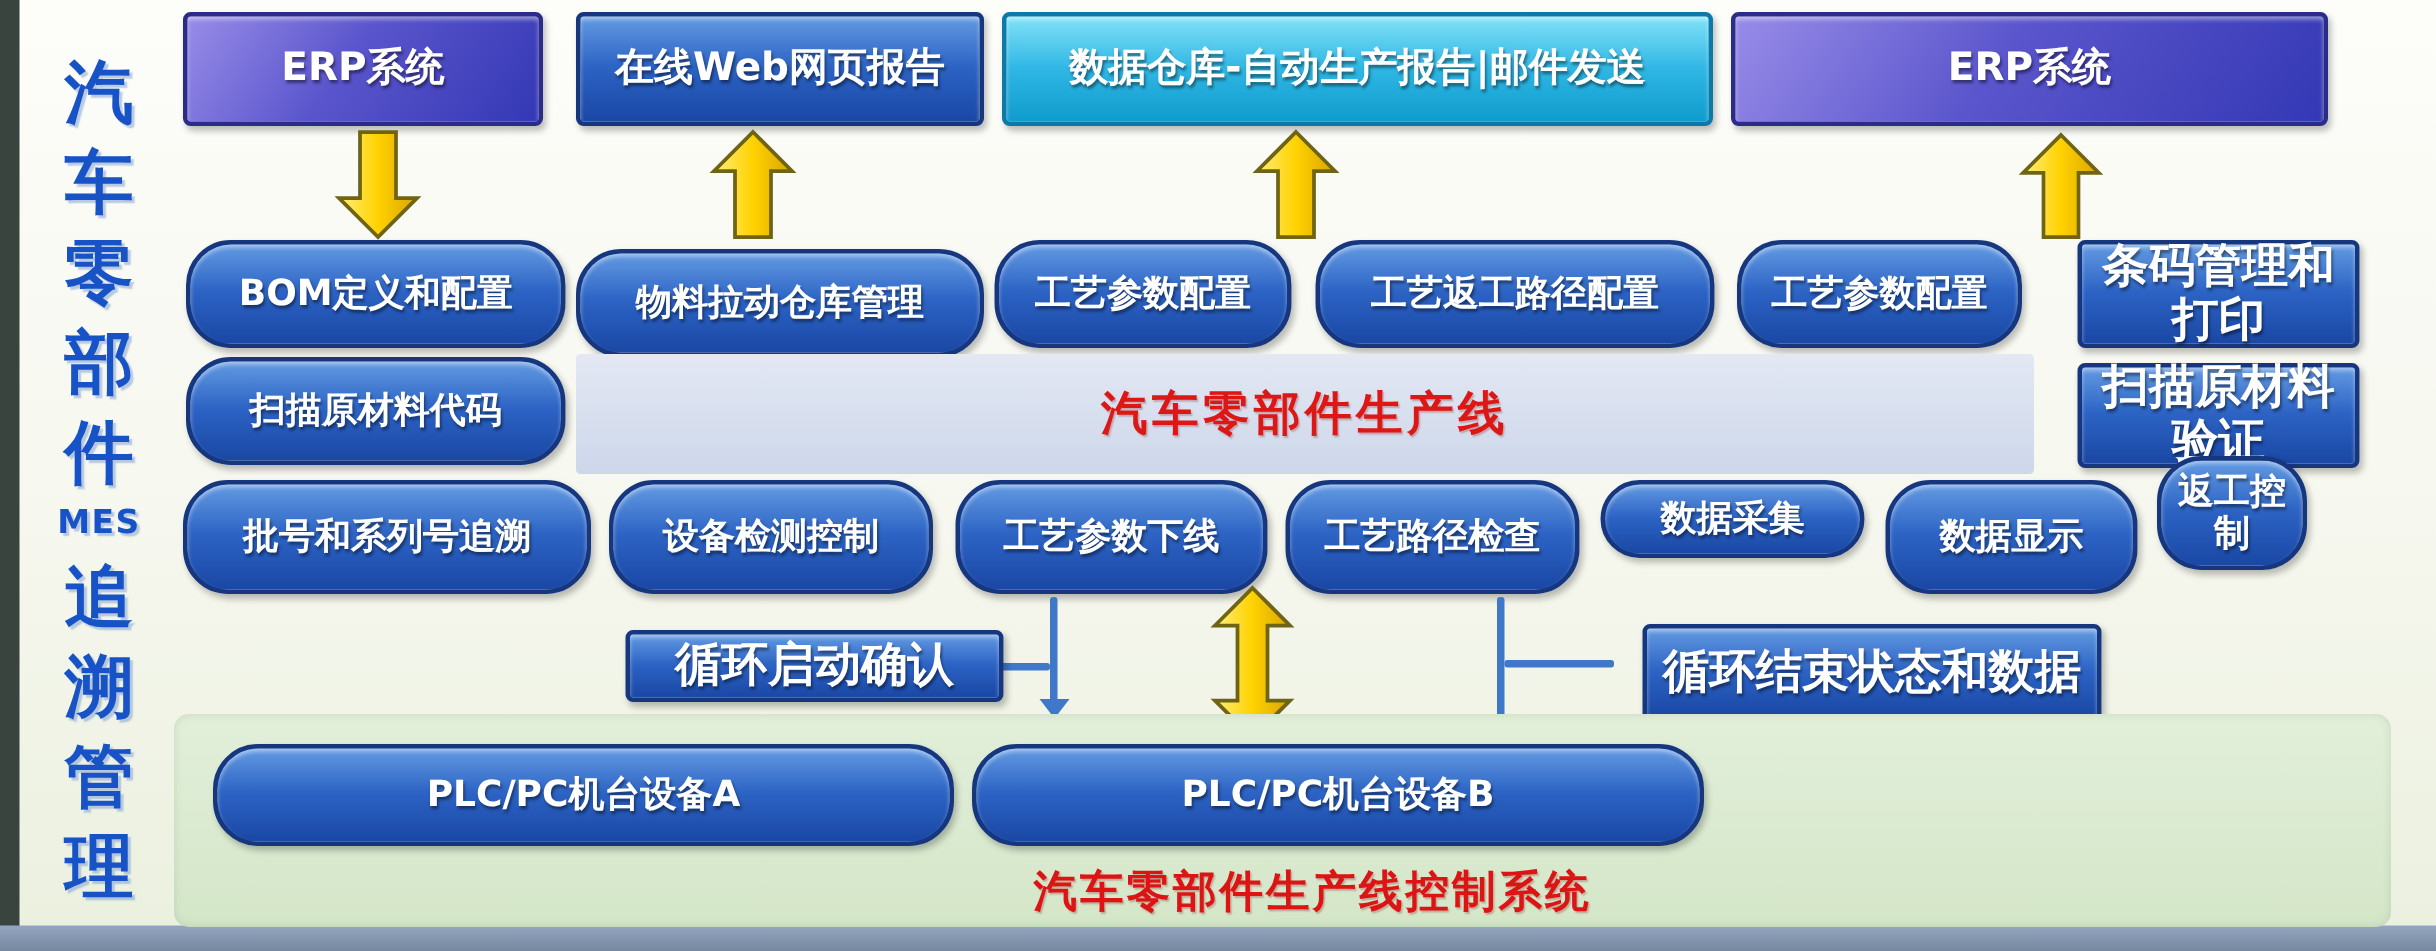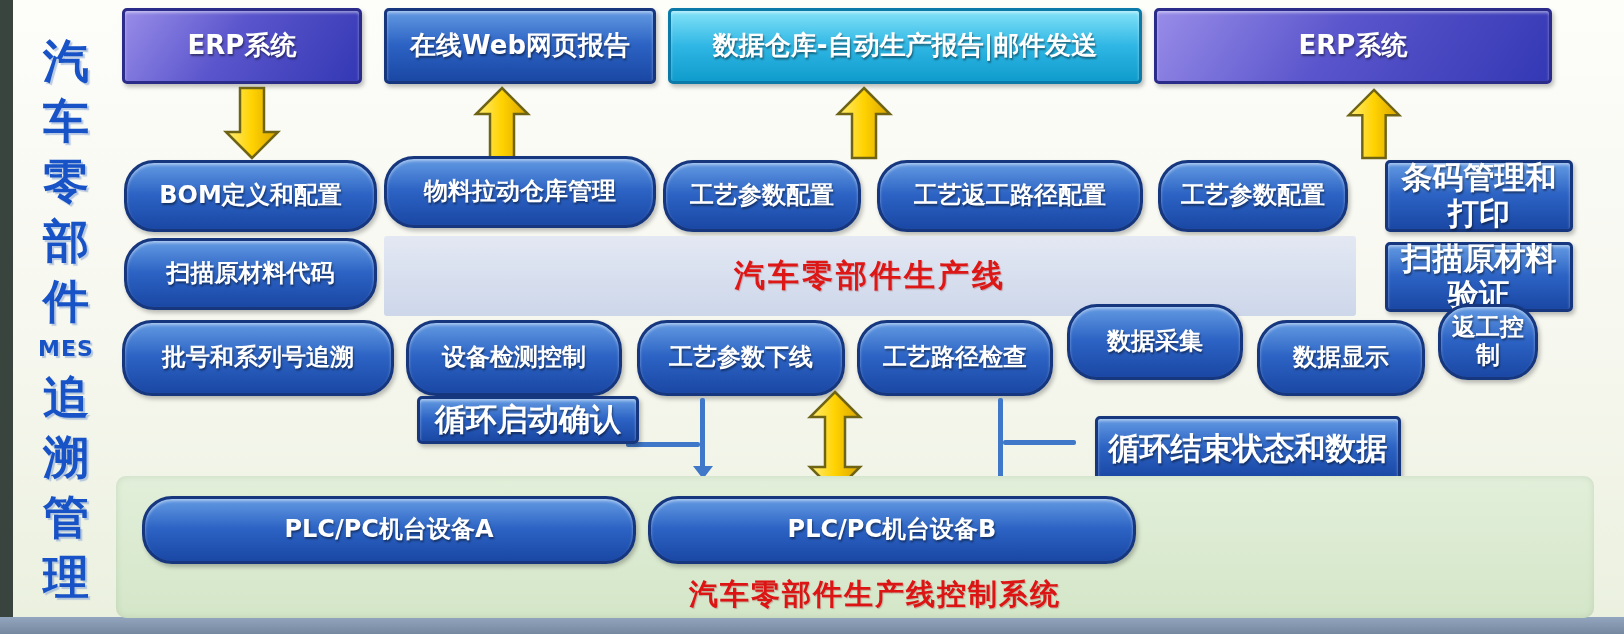--- a/index.html
+++ b/index.html
@@ -97,49 +97,49 @@
     <path d="M28 2 L54 28 L40 28 L40 72 L16 72 L16 28 L2 28 Z" fill="url(#arrowGrad)" stroke="#6e6414" stroke-width="2.5"></path>
   </svg>
   <svg class="arrow" style="left:836px;top:86px" width="56" height="74" viewBox="0 0 56 74">
     <path d="M28 2 L54 28 L40 28 L40 72 L16 72 L16 28 L2 28 Z" fill="url(#arrowGrad)" stroke="#6e6414" stroke-width="2.5"></path>
   </svg>
   <svg class="arrow" style="left:1346px;top:88px" width="56" height="72" viewBox="0 0 56 74">
     <path d="M28 2 L54 28 L40 28 L40 72 L16 72 L16 28 L2 28 Z" fill="url(#arrowGrad)" stroke="#6e6414" stroke-width="2.5"></path>
   </svg>
 
   <div class="box f24" style="left:124px;top:160px;width:253px;height:72px">BOM定义和配置</div>
-  <div class="box f24" style="left:384px;top:156px;width:272px;height:72px">物料拉动仓库管理</div>
+  <div class="box f24" style="left:384px;top:166px;width:272px;height:72px">物料拉动仓库管理</div>
   <div class="box f24" style="left:663px;top:160px;width:198px;height:72px">工艺参数配置</div>
   <div class="box f24" style="left:877px;top:160px;width:266px;height:72px">工艺返工路径配置</div>
   <div class="box f24" style="left:1158px;top:160px;width:190px;height:72px">工艺参数配置</div>
   <div class="box f23" style="left:1366px;top:160px;width:188px;height:72px">条码管理和打印</div>
 
   <div class="box f24" style="left:124px;top:238px;width:253px;height:72px">扫描原材料代码</div>
   <div class="band" style="left:384px;top:236px;width:972px;height:80px">汽车零部件生产线</div>
   <div class="box f23" style="left:1366px;top:242px;width:188px;height:70px">扫描原材料验证</div>
 
   <div class="box f24" style="left:122px;top:320px;width:272px;height:76px">批号和系列号追溯</div>
   <div class="box f24" style="left:406px;top:320px;width:216px;height:76px">设备检测控制</div>
   <div class="box f24" style="left:637px;top:320px;width:208px;height:76px">工艺参数下线</div>
   <div class="box f24" style="left:857px;top:320px;width:196px;height:76px">工艺路径检查</div>
-  <div class="box f24" style="left:1067px;top:304px;width:176px;height:76px">数据采集</div>
+  <div class="box f24" style="left:1067px;top:320px;width:176px;height:52px">数据采集</div>
   <div class="box f24" style="left:1257px;top:320px;width:168px;height:76px">数据显示</div>
   <div class="box f24" style="left:1438px;top:304px;width:100px;height:76px">返工控制</div>
 
   <div class="conn-v" style="left:700px;top:398px;height:70px"></div>
   <div class="tri-down" style="left:693px;top:466px"></div>
   <div class="conn-h" style="left:626px;top:442px;width:74px"></div>
   <div class="conn-v" style="left:998px;top:398px;height:80px"></div>
   <div class="conn-h" style="left:1003px;top:440px;width:73px"></div>
 
   <svg class="arrow" style="left:806px;top:390px" width="58" height="104" viewBox="0 0 58 104">
     <path d="M29 2 L54 27 L39 27 L39 77 L54 77 L29 102 L4 77 L19 77 L19 27 L4 27 Z" fill="url(#arrowGrad)" stroke="#6e6414" stroke-width="2.5"></path>
   </svg>
 
-  <div class="box f23" style="left:398px;top:396px;width:222px;height:48px">循环启动确认</div>
+  <div class="box f23" style="left:398px;top:420px;width:252px;height:48px">循环启动确认</div>
   <div class="box f23" style="left:1076px;top:416px;width:306px;height:65px">循环结束状态和数据</div>
 
   <div class="green-panel"></div>
 
   <div class="box f24" style="left:142px;top:496px;width:494px;height:68px">PLC/PC机台设备A</div>
   <div class="box f24" style="left:648px;top:496px;width:488px;height:68px">PLC/PC机台设备B</div>
 
   <div class="footer-text">汽车零部件生产线控制系统</div>
 
 </div>

